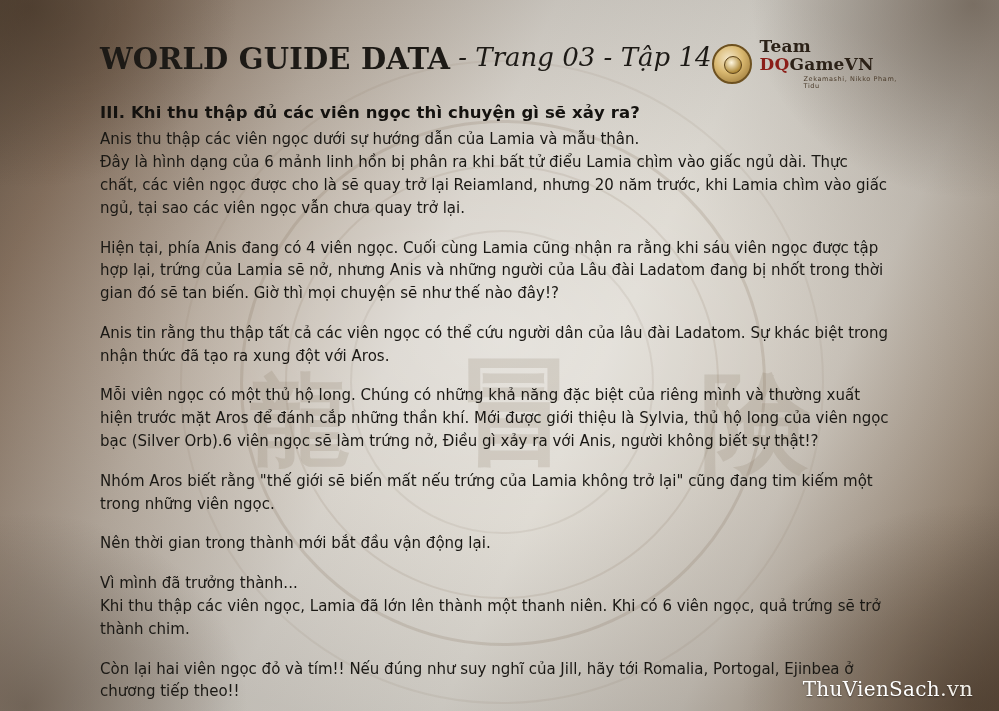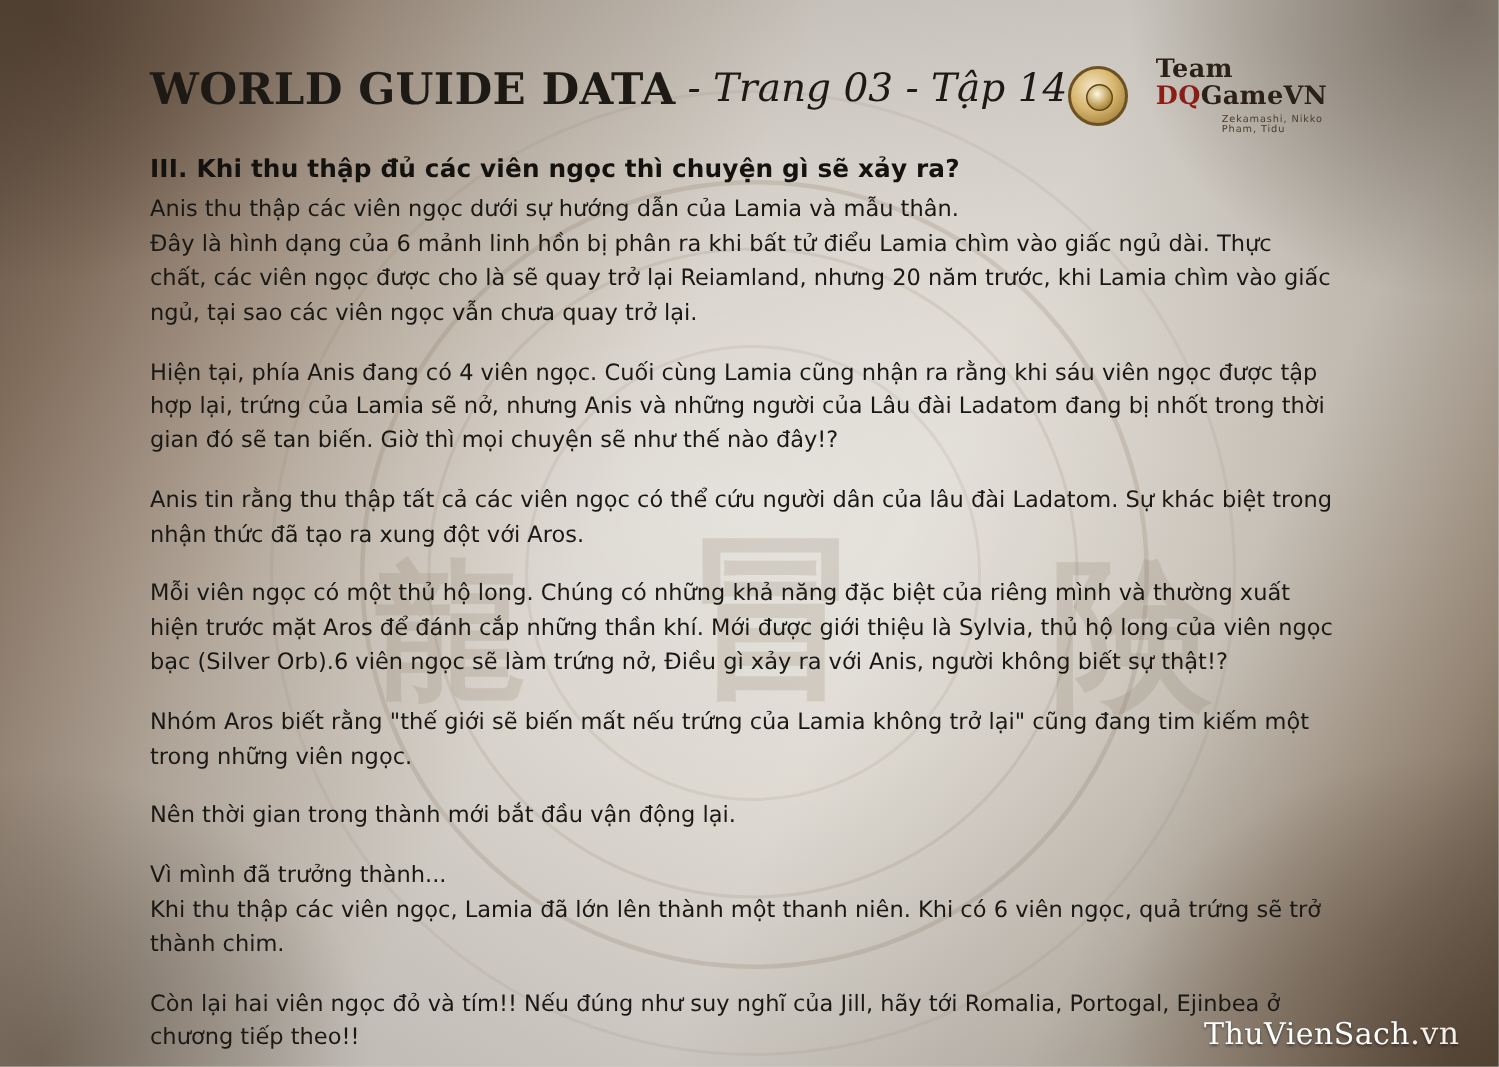--- a/index.html
+++ b/index.html
@@ -65,21 +65,21 @@
 
   
   .header {
     display: flex;
     align-items: flex-start;
     justify-content: space-between;
     margin-bottom: 14px;
   }
   .title-block {
     display: flex;
-    align-items: center;
+    align-items: flex-start;
     white-space: nowrap;
     padding-top: 6px;
   }
   .title-main {
     font-family: "DejaVu Serif", serif;
     font-weight: bold;
     font-size: 29px;
     letter-spacing: 0.2px;
     color: #1d1a16;
   }
@@ -88,21 +88,21 @@
     font-style: italic;
     font-size: 26px;
     color: #1d1a16;
     margin-left: 8px;
   }
 
   
   .logo {
     display: flex;
     align-items: center;
-    gap: 19px;
+    gap: 8px;
     padding-top: 2px;
   }
   .logo-seal {
     width: 36px;
     height: 36px;
     border-radius: 50%;
     background: radial-gradient(circle at 40% 35%, #f3e6c8 0%, #d9b870 45%, #8d6a2c 100%);
     border: 2px solid #6d5120;
     position: relative;
     flex: none;

